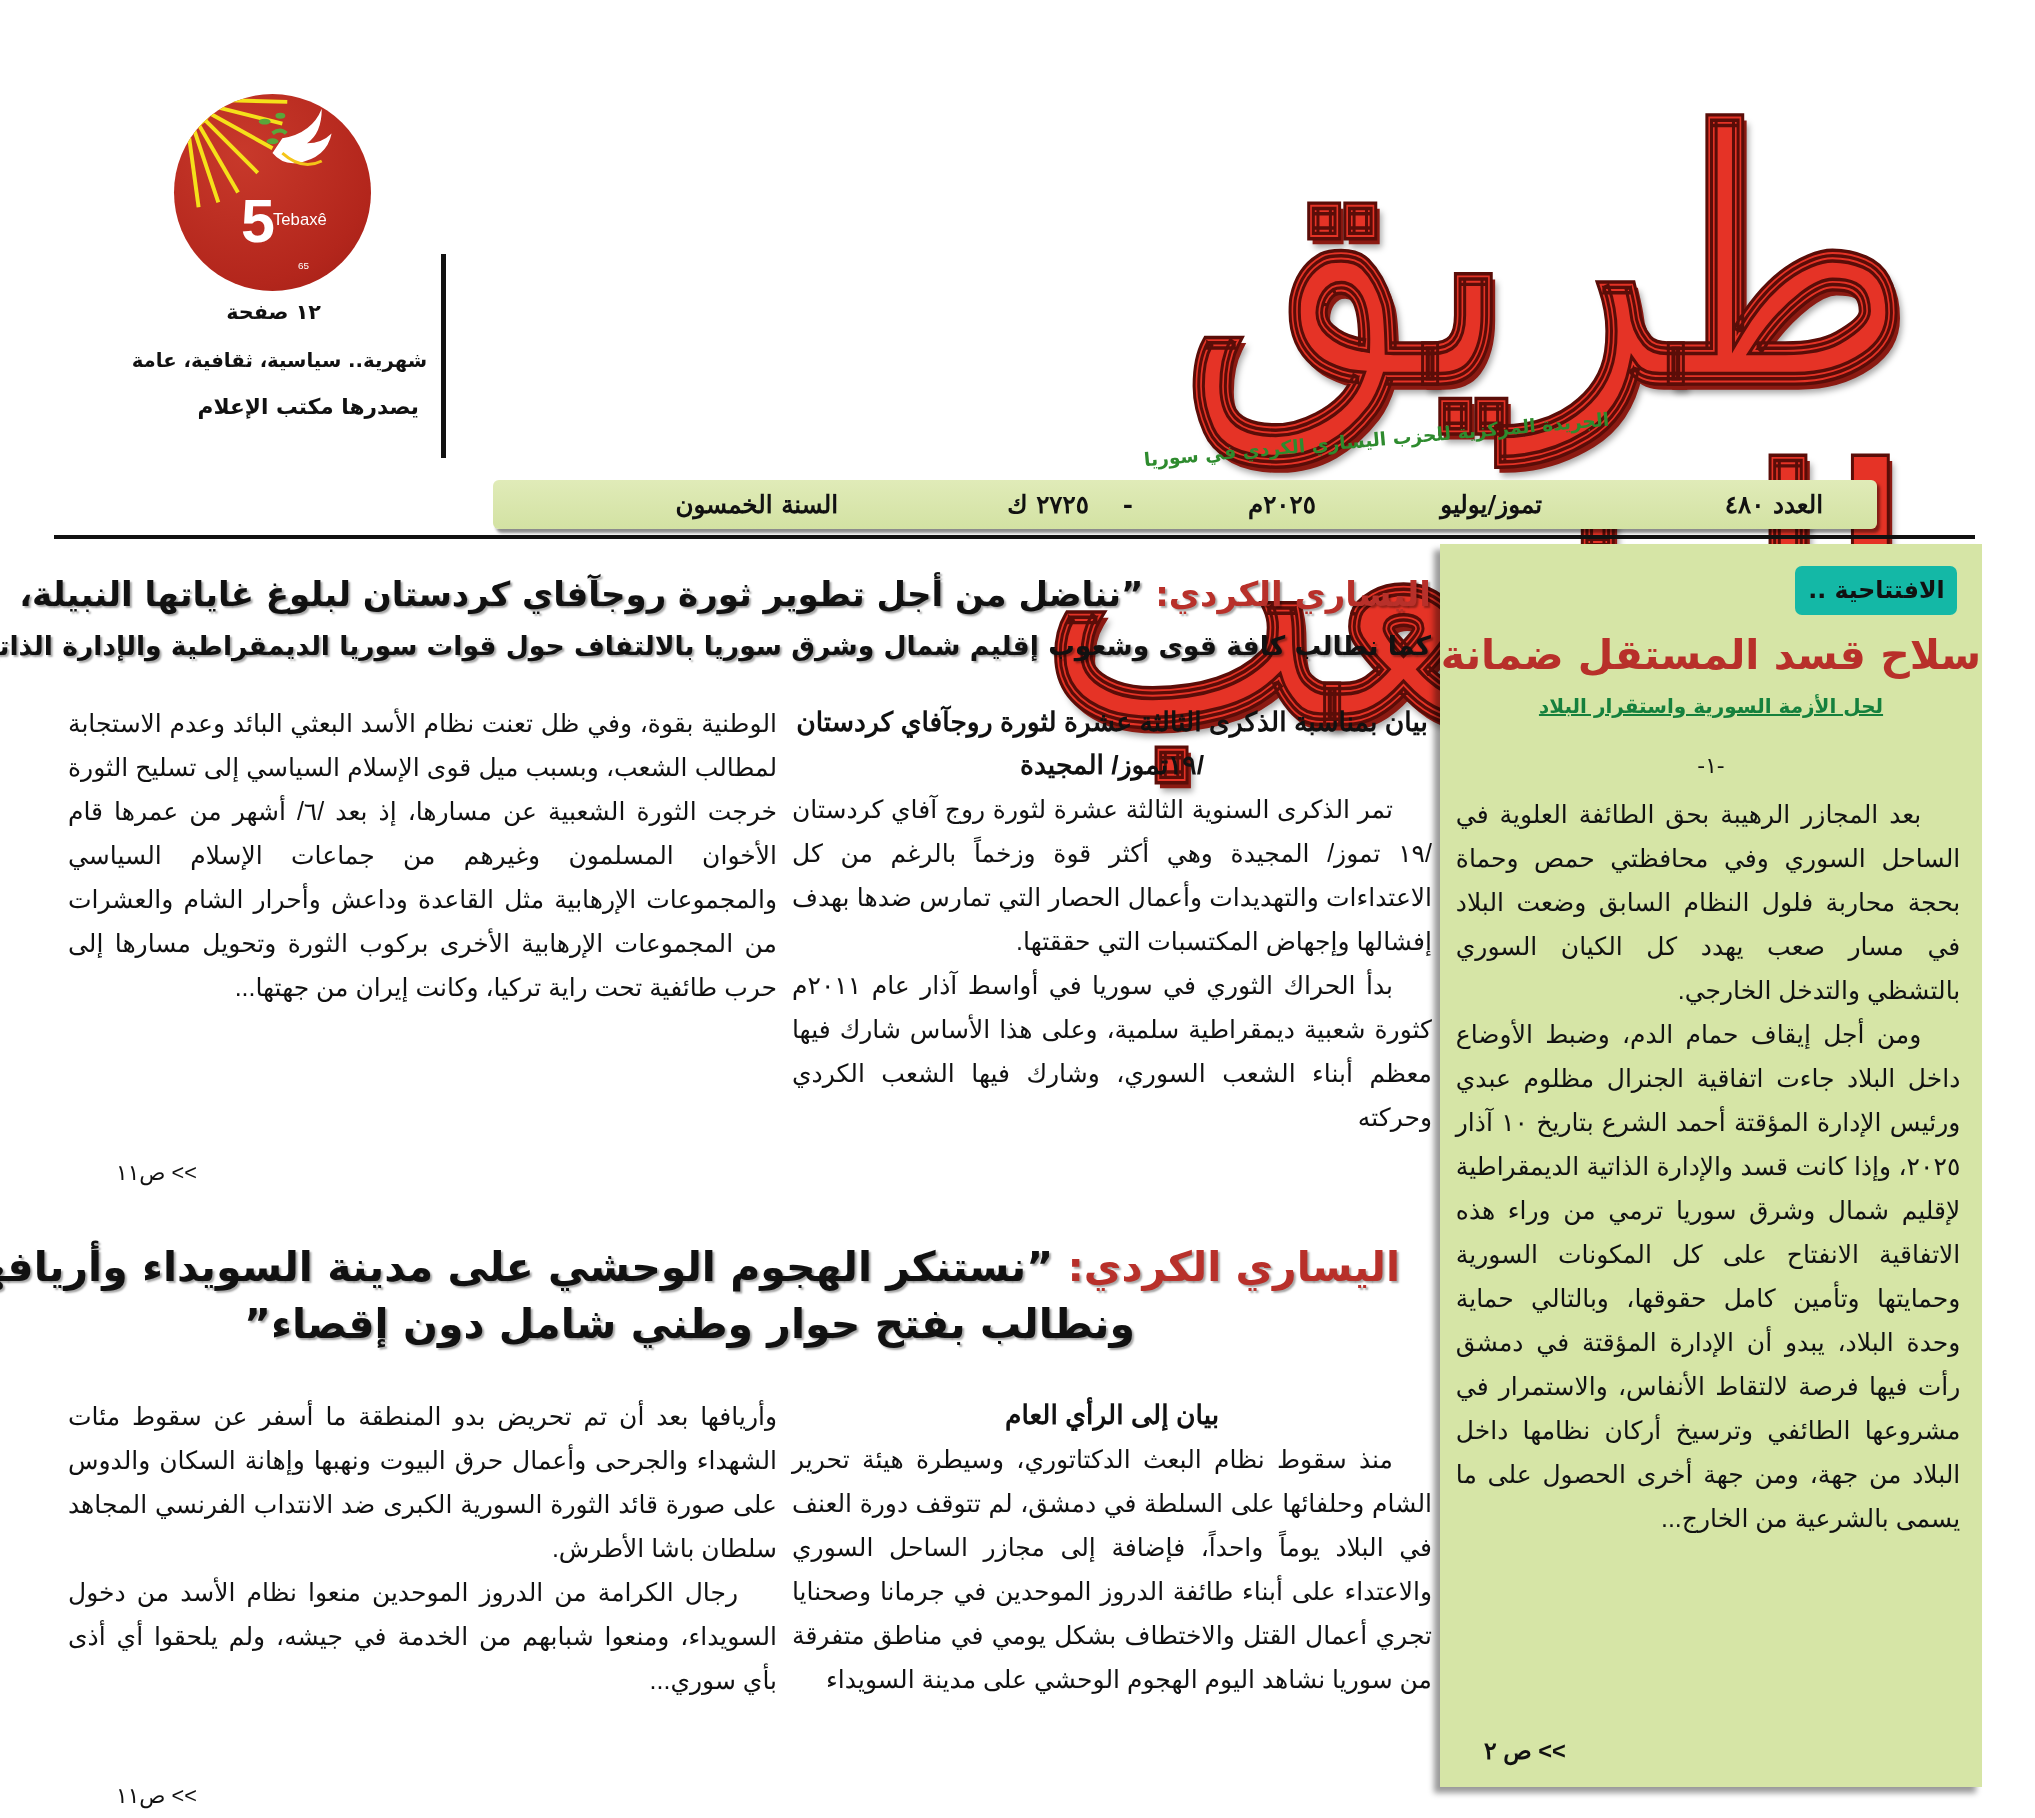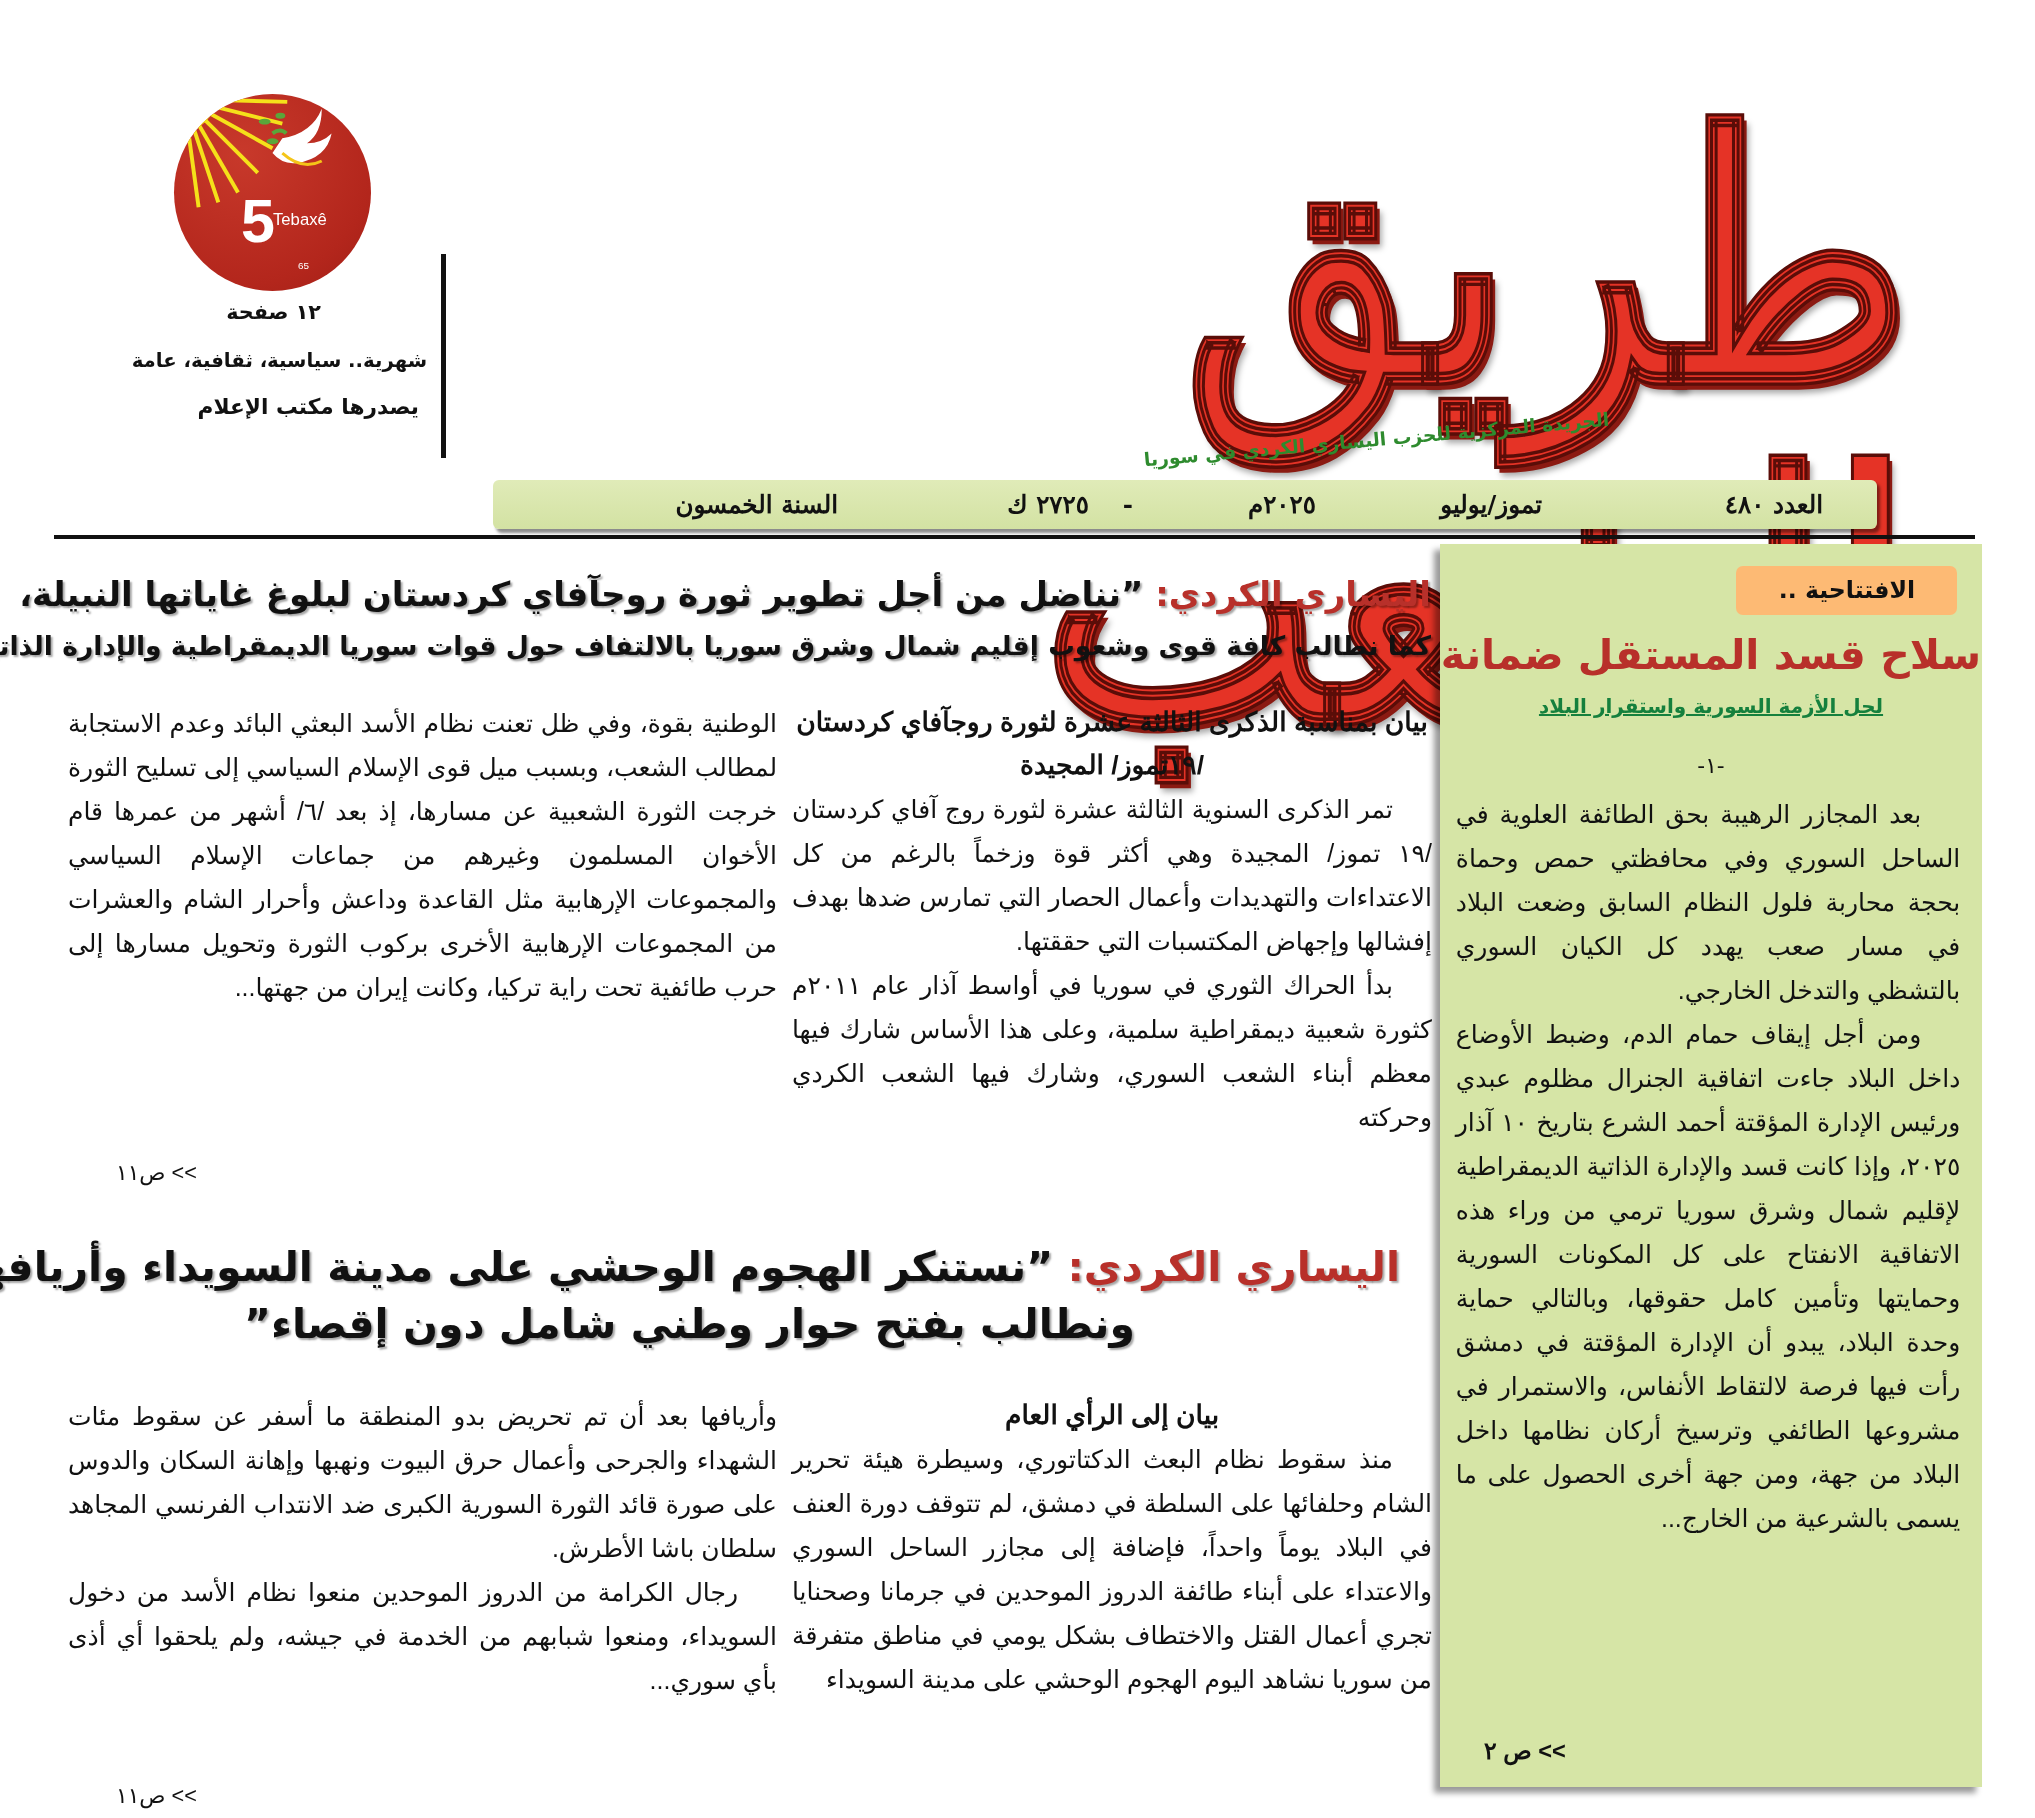--- a/index.html
+++ b/index.html
@@ -60,22 +60,22 @@
 
   .rule { left:54px; top:535px; width:1921px; height:3.9px; background:#111; }
 
   
   .sidebar {
     left:1440px; top:544px; width:542px; height:1243px;
     background:#d6e5a6; box-shadow:-5.9px 5.9px 5.9px rgba(0,0,0,0.4);
     direction:rtl;
   }
   .sb-label {
-    position:absolute; right:24.6px; top:21.7px; width:221px; height:49px;
-    background:#fdba74; border-radius:6.9px; display:flex; align-items:center; justify-content:center;
+    position:absolute; right:24.6px; top:21.7px; width:162px; height:49px;
+    background:#14b8a6; border-radius:6.9px; display:flex; align-items:center; justify-content:center;
     font-family:"DejaVu Sans",sans-serif; font-weight:bold; font-size:23.6px; color:#111;
   }
   .sb-title1 {
     position:absolute; right:0; left:0; top:87px; text-align:center;
     font-family:"DejaVu Sans",sans-serif; font-weight:bold; font-size:41px; color:#b8302a; white-space:nowrap;
   }
   .sb-title2 {
     position:absolute; right:0; left:0; top:150px; text-align:center;
     font-family:"DejaVu Sans",sans-serif; font-weight:bold; font-size:20px; color:#15803d; white-space:nowrap;text-decoration:underline;
   }

